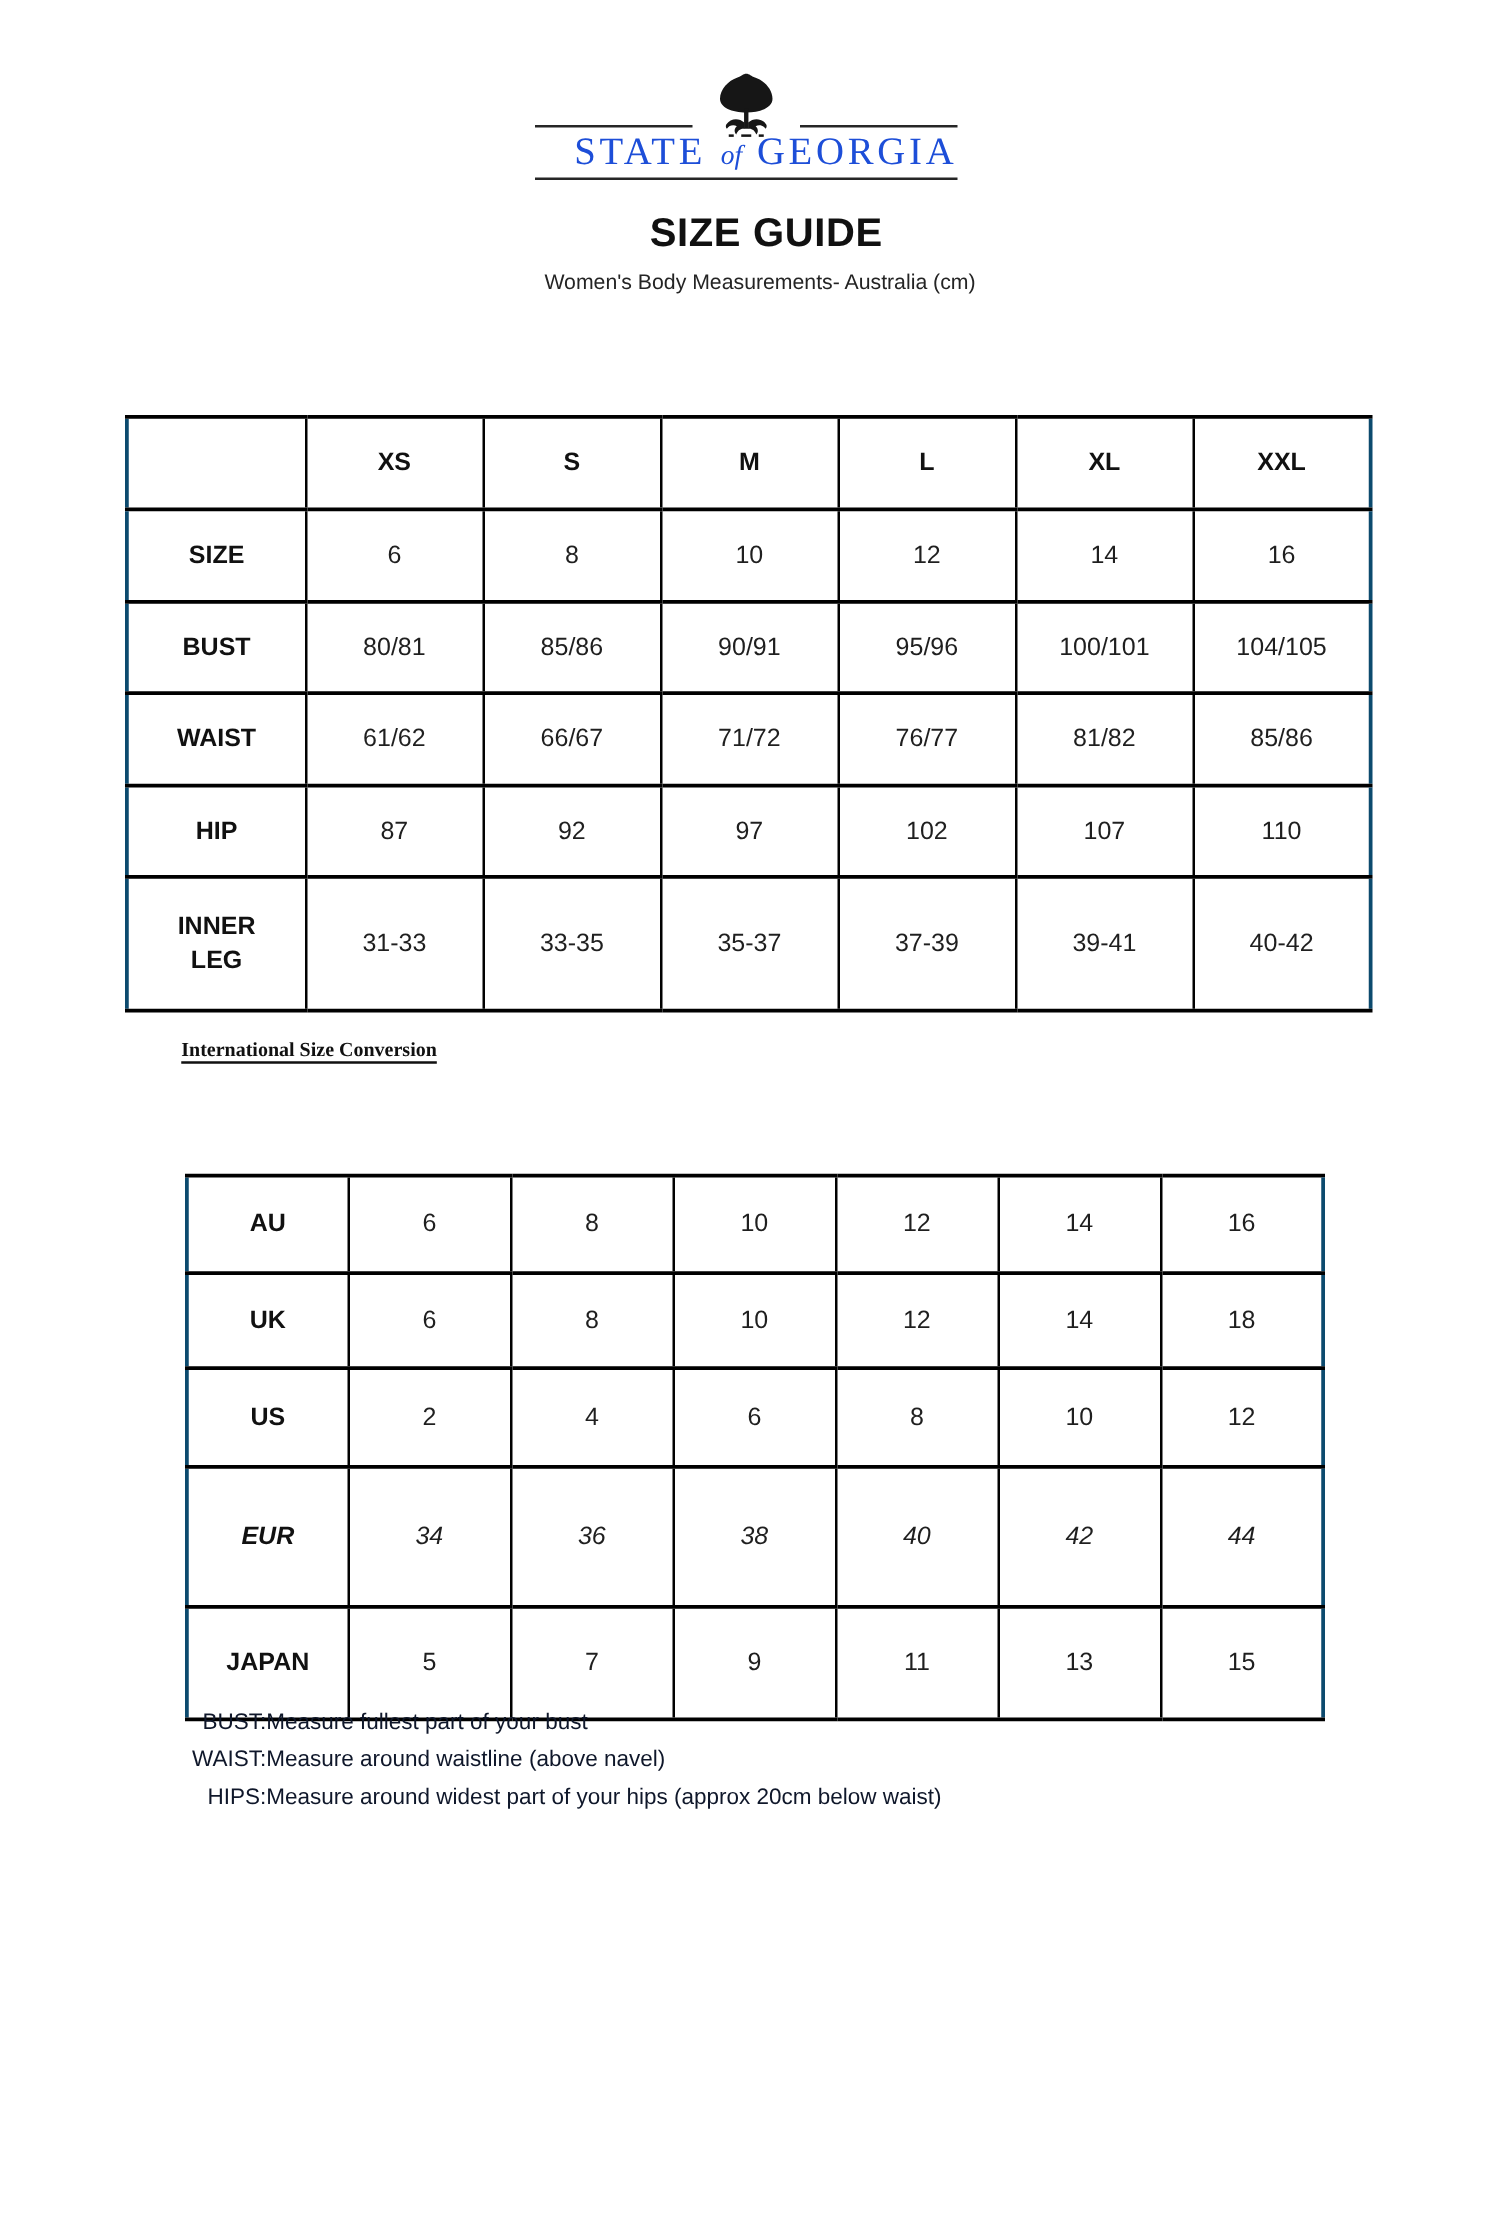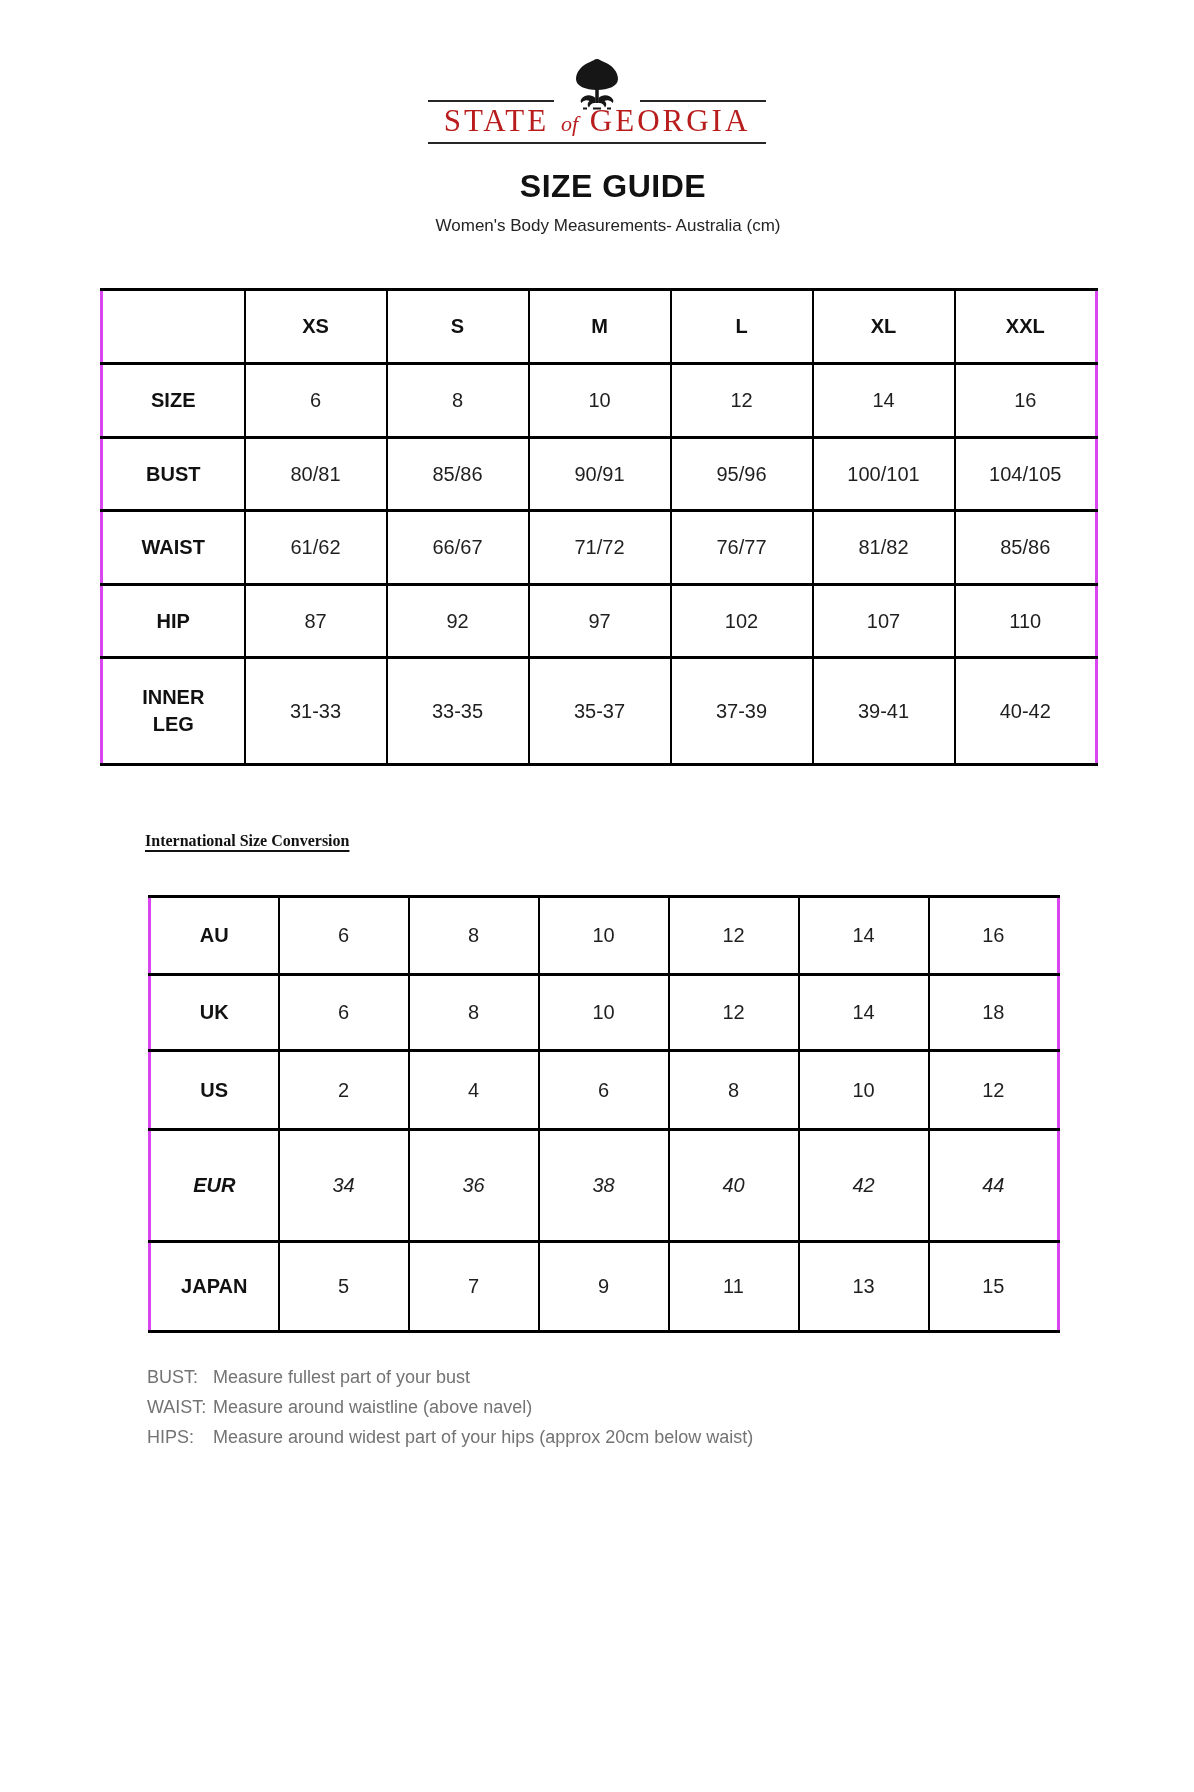--- a/index.html
+++ b/index.html
@@ -34,25 +34,25 @@
     position: absolute;
     top: 44px;
     height: 2px;
     background: #262626;
     width: 126px;
   }
   .rule-left  { left: 0; }
   .rule-right { right: 0; }
   .brand-name {
     margin-top: -3px;
-    text-align: center;
+    text-align: right;
     font-family: "Liberation Serif", "DejaVu Serif", serif;
     font-size: 31px;
     letter-spacing: 3px;
-    color: #b91c1c;
+    color: #1d4ed8;
     white-space: nowrap;
   }
   .brand-of {
     font-style: italic;
     font-size: 22px;
     letter-spacing: 0;
     margin: 0 1px;
   }
   .brand-underline { height: 2px; background: #262626; margin-top: 3px; }
 
@@ -77,21 +77,22 @@
     margin: 0;
     text-align: center;
     font-size: 17px;
     color: #242424;
   }
 
   
   table {
     border-collapse: collapse;
     table-layout: fixed;
-    border: 3px solid #d946ef;
+    border: 3px solid #0c4a6e;
+    margin-top: 44px;
   }
   th, td {
     border: 2px solid #000;
     border-top-width: 3px;
     border-bottom-width: 3px;
     text-align: center;
     vertical-align: middle;
     font-size: 20px;
     color: #1f1f1f;
     padding: 0;
@@ -136,21 +137,22 @@
   #conversion-table tbody tr:nth-child(5) { height: 90px; }
   #conversion-table td.row-label { padding: 0 10px; }
 
   
   .notes {
     position: absolute;
     top: 1362px;
     left: 147px;
     font-size: 18px;
     line-height: 30px;
-    color: #737373;
+    color: #0f172a;
+    text-align: right;
   }
   .note-row { display: flex; }
   .note-label { width: 66px; flex: none; }
 </style>
 </head>
 <body>
 
 <div class="page">
 
   <header class="logo-block">

